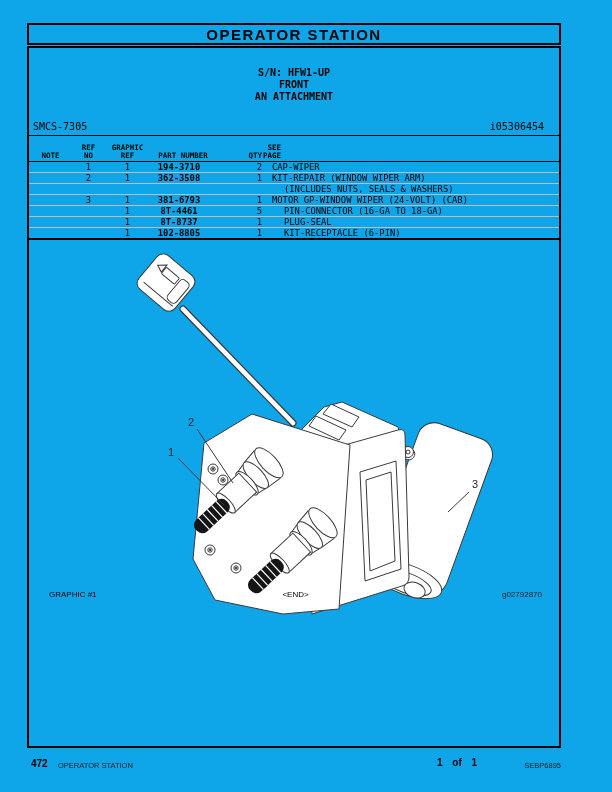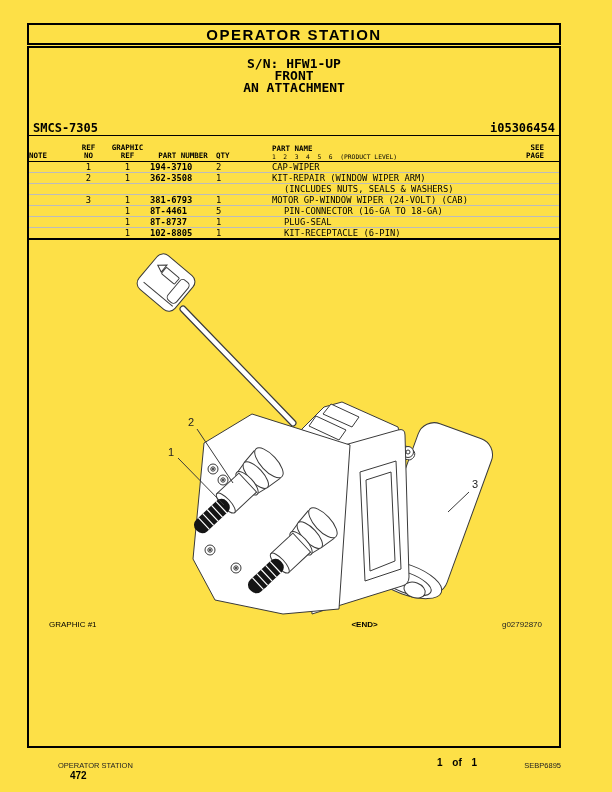--- a/index.html
+++ b/index.html
@@ -1,61 +1,61 @@
 <!DOCTYPE html>
 <html><head>
 <meta charset="utf-8">
 <style>
   html,body{margin:0;padding:0;background:#e8e8e8;}
-  .page{position:relative;width:612px;height:792px;background:#fde047;margin:0 auto;
+  .page{position:relative;width:612px;height:792px;background:#0ea5e9;margin:0 auto;
         font-family:"DejaVu Sans Mono",monospace;color:#000;overflow:hidden;}
   
   .header-box{position:absolute;left:27px;top:23px;width:534px;height:22px;box-sizing:border-box;
     border:2px solid #000;display:flex;align-items:center;justify-content:center;
     font-family:"Liberation Sans",sans-serif;font-weight:bold;font-size:15px;letter-spacing:1.5px;}
   
   .content-box{position:absolute;left:27px;top:46px;width:534px;height:702px;box-sizing:border-box;
     border:2px solid #000;}
   .title-line{position:absolute;top:3px;left:0;right:0;text-align:center;font-weight:bold;white-space:nowrap;}
   .t-num{font-size:14.5px;margin-right:14px;}
   .t-name{font-size:14.5px;}
   .t-suffix{font-size:10.5px;}
-  .subtitles{position:absolute;top:10px;left:0;right:0;text-align:center;
-    font-weight:bold;font-size:13px;line-height:12px;}
-  .smcs-row{position:absolute;top:73px;left:4px;right:4px;display:flex;justify-content:space-between;
-    font-weight:bold;font-size:12px;}
+  .subtitles{position:absolute;top:19px;left:0;right:0;text-align:center;
+    font-weight:bold;font-size:10px;line-height:12px;}
+  .smcs-row{position:absolute;top:73px;left:4px;right:15px;display:flex;justify-content:space-between;
+    font-weight:normal;font-size:10px;}
   
   .parts-table{position:absolute;top:87px;left:0;right:0;border-top:1.5px solid #000;border-bottom:2px solid #000;}
   .thead{display:flex;align-items:flex-end;height:24px;border-bottom:1px solid #000;
     font-size:7.5px;font-weight:bold;line-height:8px;padding-bottom:1px;}
   .tr{display:flex;height:10px;font-size:8.8px;line-height:10px;}
   .tr + .tr{border-top:1px solid #bcbcbc;}
   .td,.th{box-sizing:border-box;}
-  .c-note{width:43px;text-align:left;}
+  .c-note{width:43px;text-align:center;}
   .c-ref{width:33px;text-align:center;}
   .c-gref{width:45px;text-align:center;}
-  .c-pn{width:66px;text-align:left;padding-right:8px;}
+  .c-pn{width:66px;text-align:center;padding-right:8px;}
   .tr .c-pn{font-weight:bold;}
-  .c-qty{width:46px;text-align:left;}
+  .c-qty{width:46px;text-align:right;}
   .c-name{flex:1;text-align:left;padding-left:10px;white-space:nowrap;overflow:hidden;}
   .c-see{width:34px;text-align:right;padding-right:15px;}
   .th.c-name{padding-left:10px;}
   .pl-line{font-size:6.3px;font-weight:normal;white-space:pre;line-height:7px;}
   .ind1{padding-left:22px;}
   .ind2{padding-left:36px;}
   
   .diagram{position:absolute;top:194px;left:0;width:530px;height:470px;}
-  .graphic-caption{position:absolute;top:572px;left:20px;right:17px;display:flex;align-items:baseline;
+  .graphic-caption{position:absolute;top:542px;left:20px;right:17px;display:flex;align-items:baseline;
     font-family:"Liberation Sans",sans-serif;font-size:8px;}
   .cap-left{flex:1;text-align:left;}
-  .cap-mid{flex:1;text-align:right;font-weight:bold;}
+  .cap-mid{flex:1;text-align:center;font-weight:normal;}
   .cap-right{flex:1;text-align:right;color:#222;}
   
   .footer{position:absolute;left:0;right:0;top:757px;height:16px;font-family:"Liberation Sans",sans-serif;}
-  .f-num{position:absolute;left:31px;top:13px;font-weight:bold;font-size:10px;margin-left:39px;}
+  .f-num{position:absolute;left:31px;top:1px;font-weight:bold;font-size:10px;}
   .f-section{position:absolute;left:58px;top:3.5px;font-size:7.5px;color:#222;}
   .f-sheet{position:absolute;left:437px;top:0;font-weight:bold;font-size:10px;word-spacing:7px;}
   .f-code{position:absolute;right:51px;top:3.5px;font-size:7.5px;color:#222;}
 </style>
 </head>
 <body>
 
 <div class="page">
 
   <div class="header-box">
@@ -82,24 +82,20 @@
         <div class="th c-ref">
           <div>REF</div>
           <div>NO</div>
         </div>
         <div class="th c-gref">
           <div>GRAPHIC</div>
           <div>REF</div>
         </div>
         <div class="th c-pn" style="text-align:center;padding-right:0;">PART NUMBER</div>
         <div class="th c-qty">QTY</div>
-        <div class="th c-name">
-          <div>PART NAME</div>
-          <div class="pl-line">1  2  3  4  5  6  (PRODUCT LEVEL)</div>
-        </div>
         <div class="th c-see">
           <div>SEE</div>
           <div>PAGE</div>
         </div>
       </div>
 
       <div class="tr">
         <div class="td c-note"></div>
         <div class="td c-ref">1</div>
         <div class="td c-gref">1</div>

